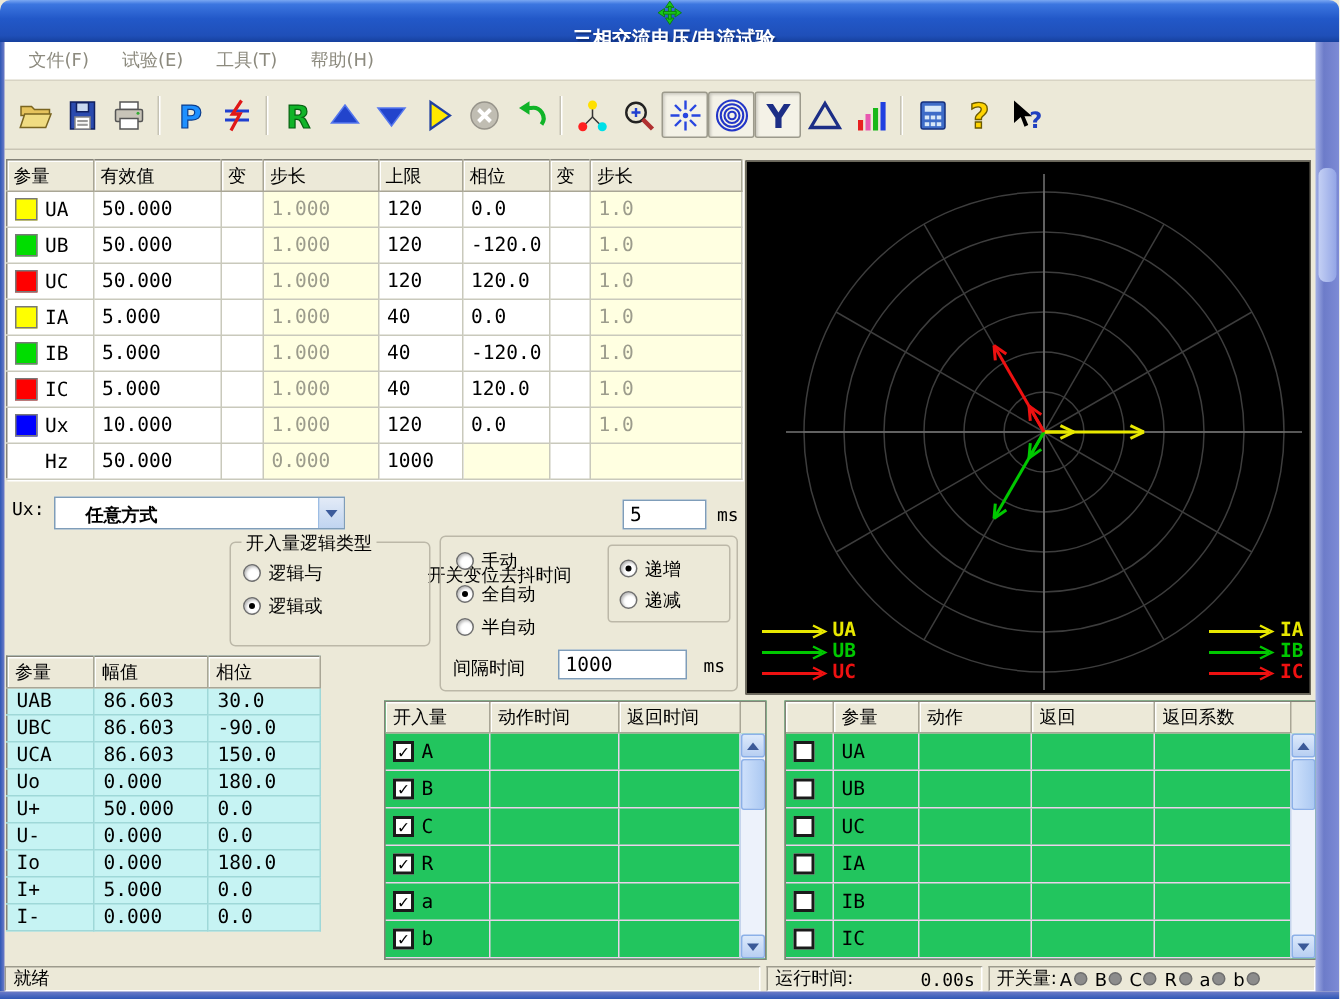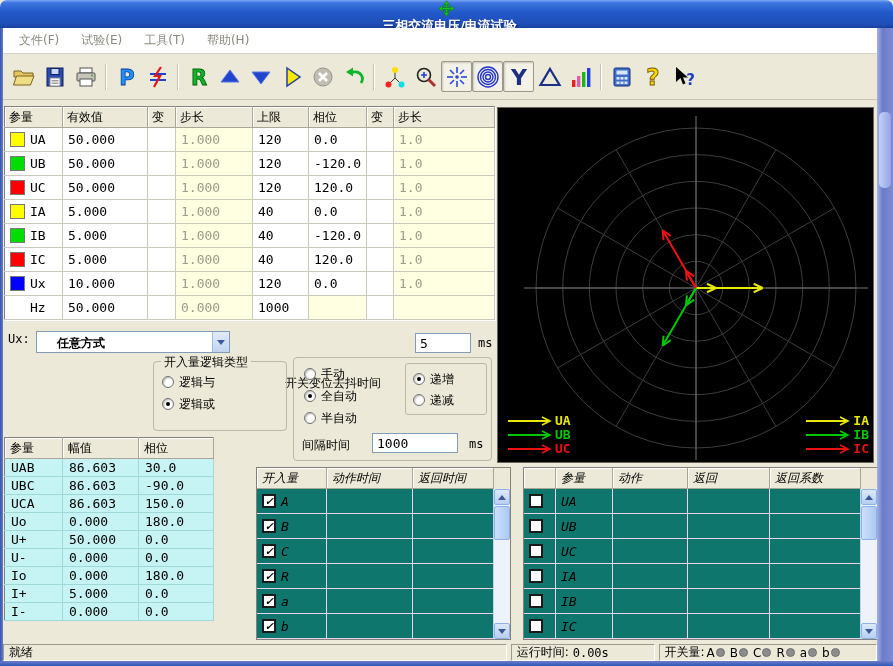--- a/index.html
+++ b/index.html
@@ -80,21 +80,21 @@
 
   
   .sum-table{position:absolute;left:4px;top:437px;width:209px;border-collapse:collapse;table-layout:fixed;background:#C6F3F3;
     border:1px solid #848278;}
   .sum-table th{height:21px;background:#ECE9D8;font-size:12px;font-weight:normal;border-right:1px solid #A9A696;border-bottom:1px solid #A9A696;
     box-shadow:inset 1px 1px 0 #FFF;padding:0 5px;text-align:left;}
   .sum-table td{height:18px;font-family:"DejaVu Sans Mono",monospace;font-size:13px;padding:0 6px;
     border-right:1px solid #9FD8D8;border-bottom:1px solid #9FD8D8;white-space:nowrap;}
 
   
-  .ptable{position:absolute;background:#0f766e;border:1px solid #848278;overflow:hidden;font-style:italic;}
+  .ptable{position:absolute;background:#22c55e;border:1px solid #848278;overflow:hidden;}
   .pt-mid{left:256px;top:467px;width:255px;height:173px;}
   .pt-right{left:523px;top:467px;width:355px;height:173px;}
   .phead{display:flex;height:21px;background:#ECE9D8;}
   .phc{font-size:12px;padding:2px 5px;border-right:1px solid #A9A696;border-bottom:1px solid #A9A696;box-shadow:inset 1px 1px 0 #FFF;
     white-space:nowrap;overflow:hidden;flex:none;}
   .pbody{position:absolute;left:0;top:21px;right:17px;bottom:0;}
   .prow{display:flex;height:25px;border-bottom:1px solid #EBD2EB;}
   .pcell{border-right:1px solid #EBD2EB;flex:none;display:flex;align-items:center;padding:0 5px;
     font-family:"DejaVu Sans Mono",monospace;font-size:13px;gap:5px;}
   .cb{width:14px;height:14px;background:#fff;border:2px solid #1A1A1A;display:inline-flex;align-items:center;justify-content:center;
@@ -766,21 +766,21 @@
         </div>
     </div>
   </div>
 
   <div class="statusbar">
     <div class="spanel sp-ready">
         <span>就绪</span>
       </div>
     <div class="spanel sp-run">
       <span>运行时间:</span>&nbsp;
-      <span style="font-family:'DejaVu Sans Mono',monospace;">0.00s</span>
+      <span style="font-family:'DejaVu Sans Mono',monospace;margin-left:41px;">0.00s</span>
     </div>
     <div class="spanel sp-switch">
       <span>开关量:</span>
       <span id="led-row" style="display:flex;align-items:center;">
           <span class="swl">A</span>
           <span class="led"></span>
           <span class="swl">B</span>
           <span class="led"></span>
           <span class="swl">C</span>
           <span class="led"></span>

